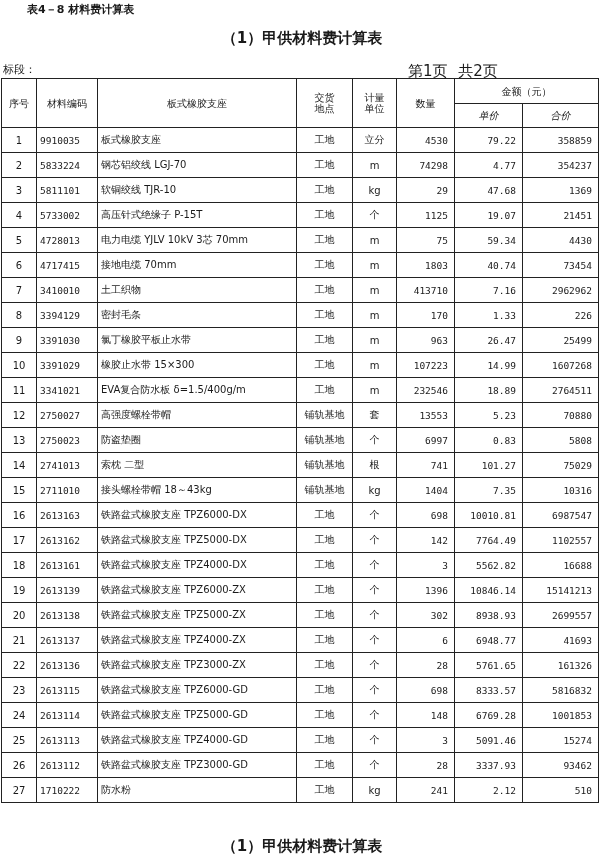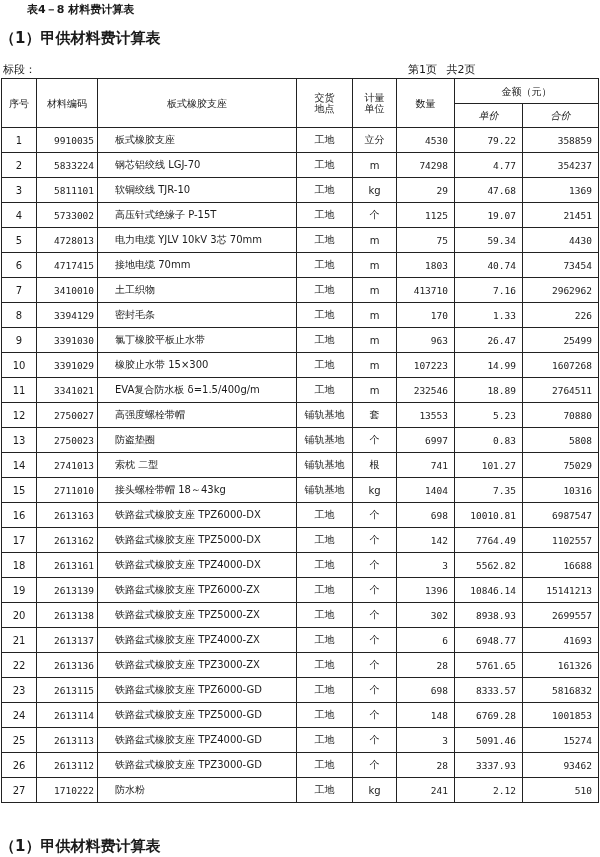--- a/index.html
+++ b/index.html
@@ -1,29 +1,29 @@
 <!DOCTYPE html>
 <html><head>
 <meta charset="utf-8">
 <style>
   html, body { margin:0; padding:0; background:#ffffff; }
   body { width:600px; height:857px; position:relative; overflow:hidden; font-family:"DejaVu Sans", sans-serif; color:#1a1a1a; }
   .doc-label { position:absolute; left:3px; top:2px; font-size:11px; font-weight:bold; letter-spacing:0px;margin-left:24px; }
-  .title { position:absolute; left:0; width:572px; font-size:15px; font-weight:bold; }
+  .title { position:absolute; left:16px; width:572px; text-align:center; font-size:15px; font-weight:bold; }
   .title.top { top:29px; }
   .title.bottom { top:837px; }
   .section { position:absolute; left:3px; top:62px; font-size:11px; }
-  .page-info { position:absolute; left:408px; top:62px; font-size:11px; word-spacing:6px; }
+  .page-info { position:absolute; left:408px; top:62px; font-size:15px; word-spacing:6px; }
   table { position:absolute; left:1px; top:78px; border-collapse:collapse; table-layout:fixed; width:597px; }
   td, th { border:1.4px solid #222; font-size:10px; font-weight:normal; padding:0 3px; height:24px; overflow:hidden; white-space:nowrap; }
   th { text-align:center; line-height:11px; }
   thead tr.r1 th { height:24px; }
   thead tr.r2 th { height:23px;font-style:italic; }
   td.c { text-align:center; }
-  td.l { text-align:left; padding-left:17px; }
+  td.l { text-align:left; padding-left:3px; }
   td.r { text-align:right; padding-right:6px; }
   .mono { font-family:"DejaVu Sans Mono", monospace; font-size:9.5px; }
   .stack { display:inline-block; line-height:11px; }
 </style>
 </head>
 <body>
 
 <div class="doc-label">表4－8 材料费计算表</div>
 <div class="title top">（1）甲供材料费计算表</div>
 <div class="section">标段：</div>

